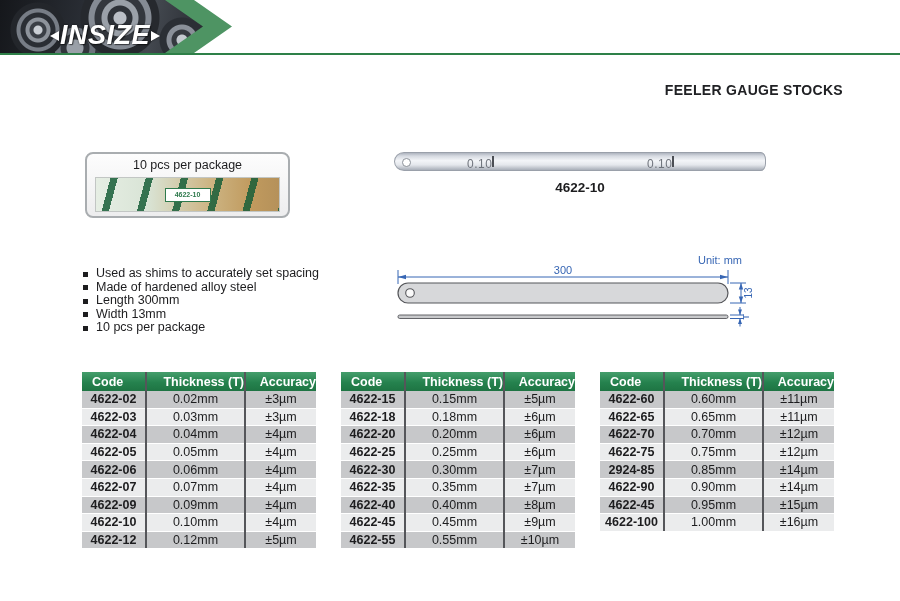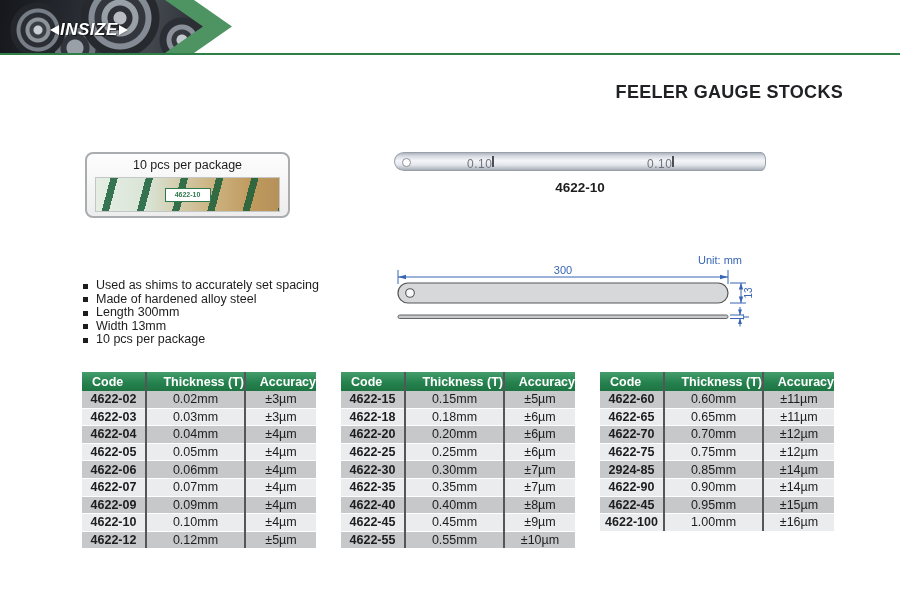--- a/index.html
+++ b/index.html
@@ -18,28 +18,28 @@
       radial-gradient(circle at 120px 18px, #b9bec5 0 6px, #2e3238 7px 12px, #9aa0a8 13px 18px, #33373d 19px 25px, #858b94 26px 31px, #26292e 32px 39px, transparent 40px),
       radial-gradient(circle at 182px 40px, #c4c9cf 0 5px, #35393f 6px 10px, #8a9099 11px 15px, #2b2f35 16px 22px, transparent 23px),
       radial-gradient(circle at 75px 48px, #9aa0a8 0 8px, #31353b 9px 14px, #6d737c 15px 20px, transparent 21px),
       linear-gradient(100deg, #15171b 0%, #2a2e35 40%, #43484f 70%, #23262c 100%);
   }
   .banner-chevron {
     position:absolute; left:160px; top:0; width:72px; height:53px; background:#4e9463;
     clip-path:polygon(5px 0, 34px 0, 72px 26.5px, 34px 53px, 5px 53px, 43px 26.5px);
   }
   .logo { position:absolute; left:50px; top:20px; display:flex; align-items:center; gap:1px;
-    font-style:italic; font-weight:900; font-size:17px; letter-spacing:0.5px; color:#fff;
+    font-style:italic; font-weight:900; font-size:27px; letter-spacing:0.5px; color:#fff;
     text-shadow:0 0 2px rgba(0,0,0,.65), 1px 1px 1px rgba(0,0,0,.5); }
   .tri { display:inline-block; width:0; height:0; border-top:5px solid transparent; border-bottom:5px solid transparent;
     filter:drop-shadow(0 0 1px rgba(0,0,0,.6)); }
   .tri-left  { border-right:9px solid #fff; }
   .tri-right { border-left:9px solid #fff; }
 
-  .page-title { position:absolute; right:57px; top:82px; font-weight:bold; font-size:18px; letter-spacing:.3px; color:#202124; }
+  .page-title { position:absolute; right:57px; top:82px; font-weight:bold; font-size:14px; letter-spacing:.3px; color:#202124; }
 
   
   .pkg { position:absolute; left:85px; top:152px; width:205px; height:66px;
     border:2px solid #a9adb0; border-radius:8px; background:linear-gradient(180deg,#fdfdfd, #ededee); box-sizing:border-box; }
   .pkg-caption { margin-top:4px; text-align:center; font-size:12.5px; color:#1d1d1f; }
   .pkg-photo { position:absolute; left:8px; right:8px; top:23px; height:33px; border:1px solid #c2c6c4;
     background:
       repeating-linear-gradient(105deg, rgba(20,85,50,0) 0 14px, rgba(23,94,56,.85) 14px 21px, rgba(20,85,50,0) 21px 34px),
       linear-gradient(90deg, #e6eee4 0%, #d9e4d6 28%, #cdb584 62%, #c09a5e 85%, #b5915a 100%); }
   .pkg-label { position:absolute; left:50%; top:50%; transform:translate(-50%,-50%);
@@ -54,21 +54,21 @@
     background:#fff; border:1px solid #8b9199; }
   .gauge-mark { position:absolute; top:4px; font-size:12px; letter-spacing:.5px; color:#70757d; }
   .gauge-tick { position:absolute; top:3px; width:2px; height:11px; background:#4c4f55; }
   .gauge-model { position:absolute; left:394px; top:180px; width:372px; text-align:center;
     font-weight:bold; font-size:13.5px; color:#1d1d1f; }
 
   
   .drawing { position:absolute; left:390px; top:250px; }
 
   
-  .features { position:absolute; left:82px; top:279px; margin:0; padding:0; list-style:none;
+  .features { position:absolute; left:82px; top:267px; margin:0; padding:0; list-style:none;
     font-size:12.5px; line-height:13.6px; color:#1d1d1f; }
   .features li { position:relative; padding-left:14px; }
   .features li::before { content:""; position:absolute; left:1px; top:4.6px; width:5px; height:5px; background:#1d1d1f; }
 
   
   .spec-table { position:absolute; top:372px; border-collapse:collapse; table-layout:fixed; width:234px;
     font-size:12.5px; }
   .t1 { left:82px; } .t2 { left:341px; } .t3 { left:600px; }
   .spec-table th, .spec-table td { padding:0; overflow:hidden; white-space:nowrap; }
   .spec-table th { height:19px; color:#fff; font-weight:bold; text-align:right;

